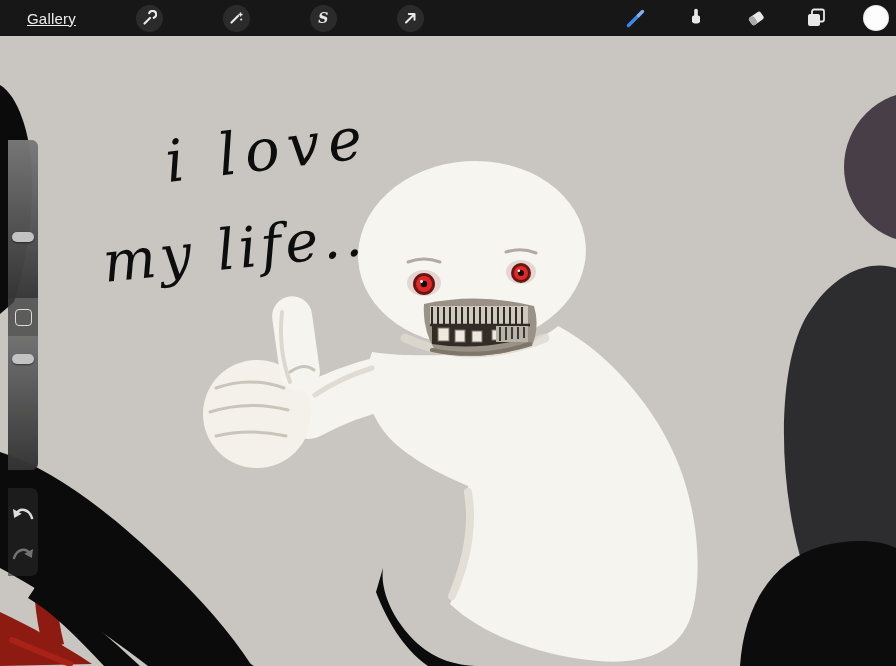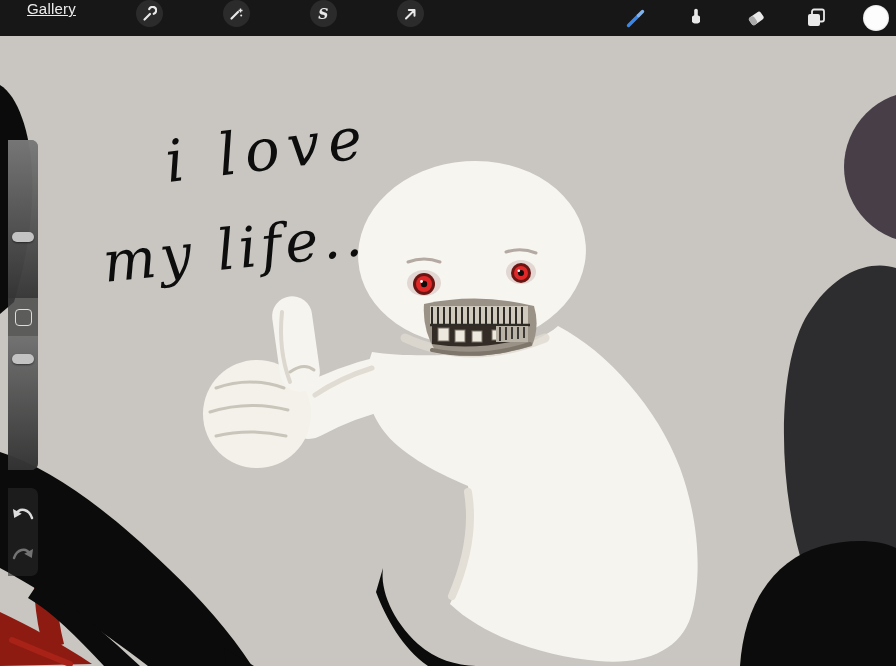--- a/index.html
+++ b/index.html
@@ -5,21 +5,21 @@
   html,body{margin:0;padding:0;}
   body{
     width:896px;height:666px;overflow:hidden;position:relative;
     background:#c9c6c1;font-family:"Liberation Sans",sans-serif;
   }
   
   #artwork{position:absolute;top:0;left:0;z-index:1;}
   
   .toolbar{
     position:absolute;top:0;left:0;width:896px;height:36px;
-    background:#171717;display:flex;z-index:10;gap:40px;
+    background:#171717;display:flex;align-items:center;z-index:10;gap:40px;
   }
   .gallery{
     color:#ececec;font-size:15px;text-decoration:underline;
     margin-left:27px;letter-spacing:.2px;cursor:pointer;
   }
   .circle-btn{
     width:27px;height:27px;border-radius:50%;background:#2b2b2b;
     display:flex;align-items:center;justify-content:center;
     margin-left:20px;cursor:pointer;flex:0 0 auto;
   }

